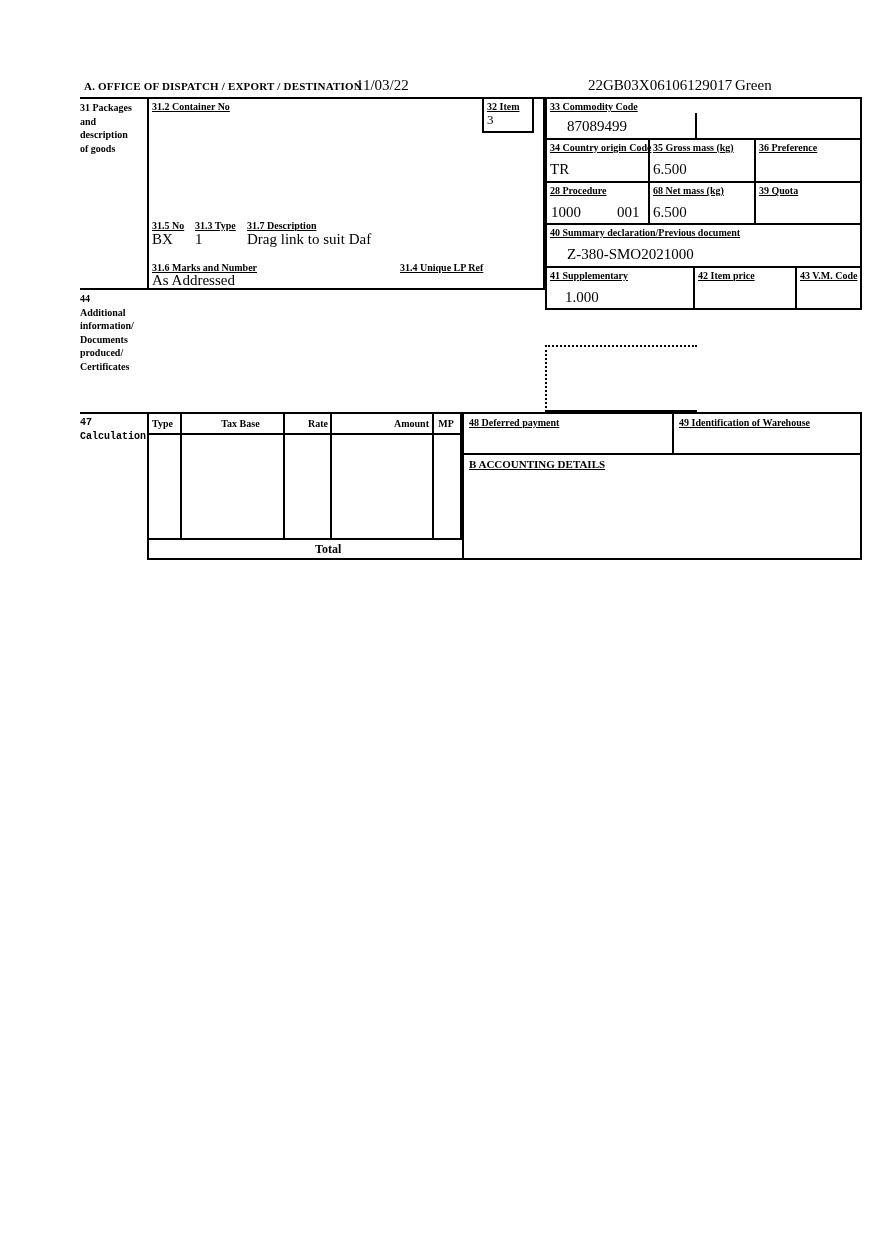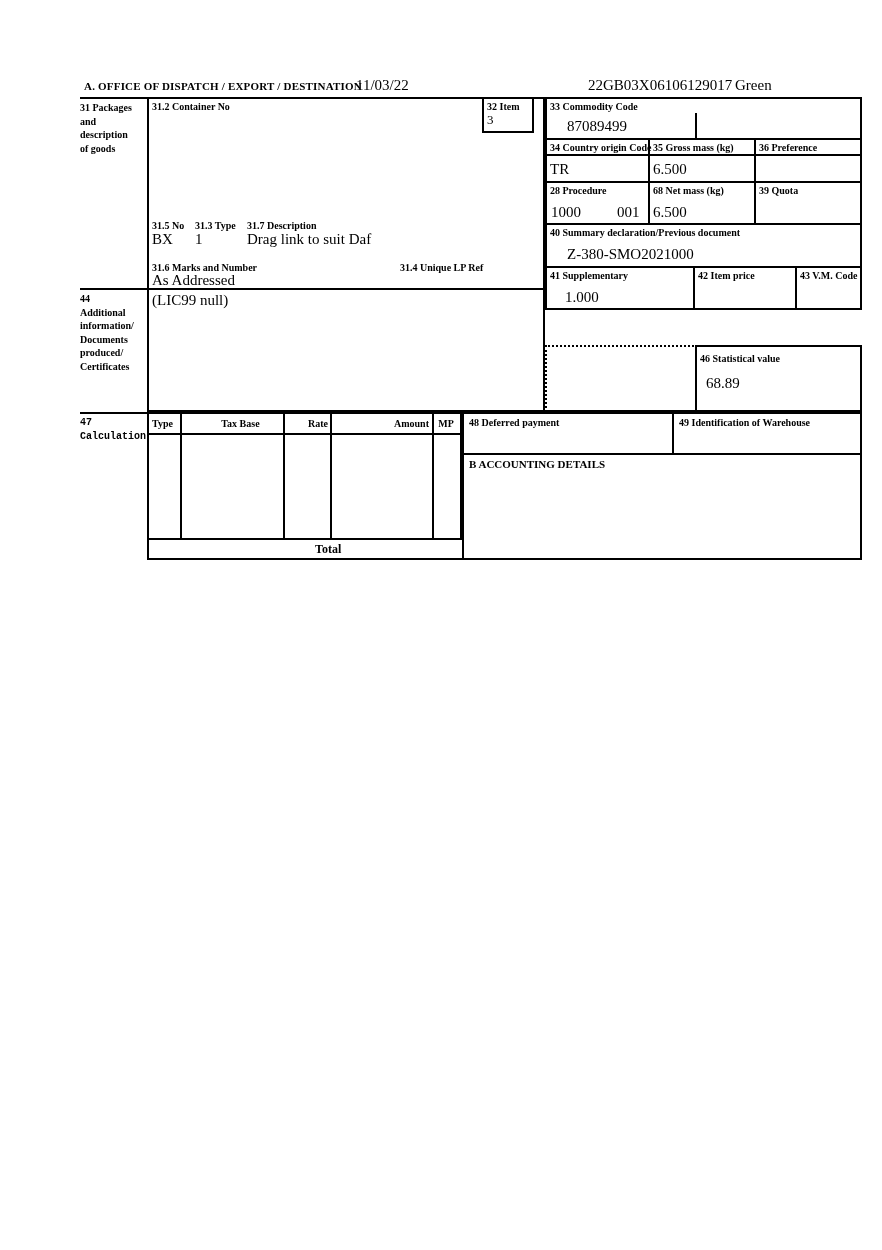--- a/index.html
+++ b/index.html
@@ -1,21 +1,21 @@
 <!DOCTYPE html>
 <html><head>
 <meta charset="utf-8">
 <style>
   html,body{margin:0;padding:0;background:#fff;}
   .page{position:relative;width:882px;height:1250px;background:#fff;color:#000;
         font-family:"Liberation Serif",serif;overflow:hidden;}
   .box{position:absolute;border:2px solid #000;box-sizing:border-box;background:transparent;}
   .dotted{border:none;border-left:2px dotted #000;border-top:2px dotted #000;border-bottom:2px solid #000;}
   .line{position:absolute;background:#000;}
-  .lbl{position:absolute;font-weight:bold;font-size:10px;line-height:11px;white-space:nowrap;}
+  .lbl{position:absolute;font-weight:bold;font-size:10px;line-height:11px;white-space:nowrap;text-decoration:underline;}
   .lbl-pad{top:2px;left:3px;}
   .val{position:absolute;font-size:15px;line-height:16px;white-space:nowrap;}
   .leftcol{position:absolute;font-weight:bold;font-size:10px;line-height:13.5px;}
   .hdr-a{position:absolute;font-weight:bold;font-size:11px;letter-spacing:.2px;white-space:nowrap;}
   .hdr-v{position:absolute;font-size:15px;white-space:nowrap;}
   .th{position:absolute;font-weight:bold;font-size:10px;top:4px;}
   .ctr{text-align:center;} .rt{text-align:right;}
   .total{position:absolute;font-weight:bold;font-size:12px;white-space:nowrap;}
 </style>
 </head>
@@ -50,21 +50,21 @@
     <span class="lbl" style="left:3px;top:163px;">31.6 Marks and Number</span>
     <span class="lbl" style="left:251px;top:163px;">31.4 Unique LP Ref</span>
     <span class="val" style="left:3px;top:173px;">As Addressed</span>
   </div>
 
   <div class="box" style="left:482px;top:97px;width:52px;height:36px;">
     <span class="lbl lbl-pad">32 Item</span>
     <span class="val" style="left:3px;top:13px;font-size:13px;">3</span>
   </div>
 
-  <div class="box" style="left:545px;top:97px;width:317px;height:59px;">
+  <div class="box" style="left:545px;top:97px;width:317px;height:43px;">
     <span class="lbl lbl-pad">33 Commodity Code</span>
     <span class="val" style="left:20px;top:19px;">87089499</span>
     <div class="line" style="left:148px;top:14px;width:2px;height:25px;"></div>
   </div>
 
   <div class="box" style="left:545px;top:138px;width:105px;height:45px;">
     <span class="lbl lbl-pad">34 Country origin Code</span>
     <span class="val" style="left:3px;top:21px;">TR</span>
   </div>
   <div class="box" style="left:648px;top:138px;width:108px;height:45px;">
@@ -105,30 +105,23 @@
   </div>
 
   <div class="leftcol" style="left:80px;top:292px;">
     <div>44</div>
     <div>Additional</div>
     <div>information/</div>
     <div>Documents</div>
     <div>produced/</div>
     <div>Certificates</div>
   </div>
-  <div class="box" style="left:147px;top:288px;width:398px;height:124px;">
-    <span class="val" style="left:3px;top:2px;">(LIC99 null)</span>
-  </div>
 
 
   <div class="box dotted" style="left:545px;top:345px;width:152px;height:67px;"></div>
-  <div class="box" style="left:695px;top:345px;width:167px;height:67px;">
-    <span class="lbl" style="left:3px;top:6px;">46 Statistical value</span>
-    <span class="val" style="left:9px;top:28px;">68.89</span>
-  </div>
 
   <div class="leftcol" style="left:80px;top:416px;font-family:Liberation Mono, monospace;">
     <div>47</div>
     <div>Calculation</div>
   </div>
 
   <div class="box" style="left:147px;top:412px;width:315px;height:128px;">
     <div class="line" style="left:0;top:19px;width:311px;height:2px;"></div>
     <div class="line" style="left:31px;top:0;width:2px;height:124px;"></div>
     <div class="line" style="left:134px;top:0;width:2px;height:124px;"></div>

